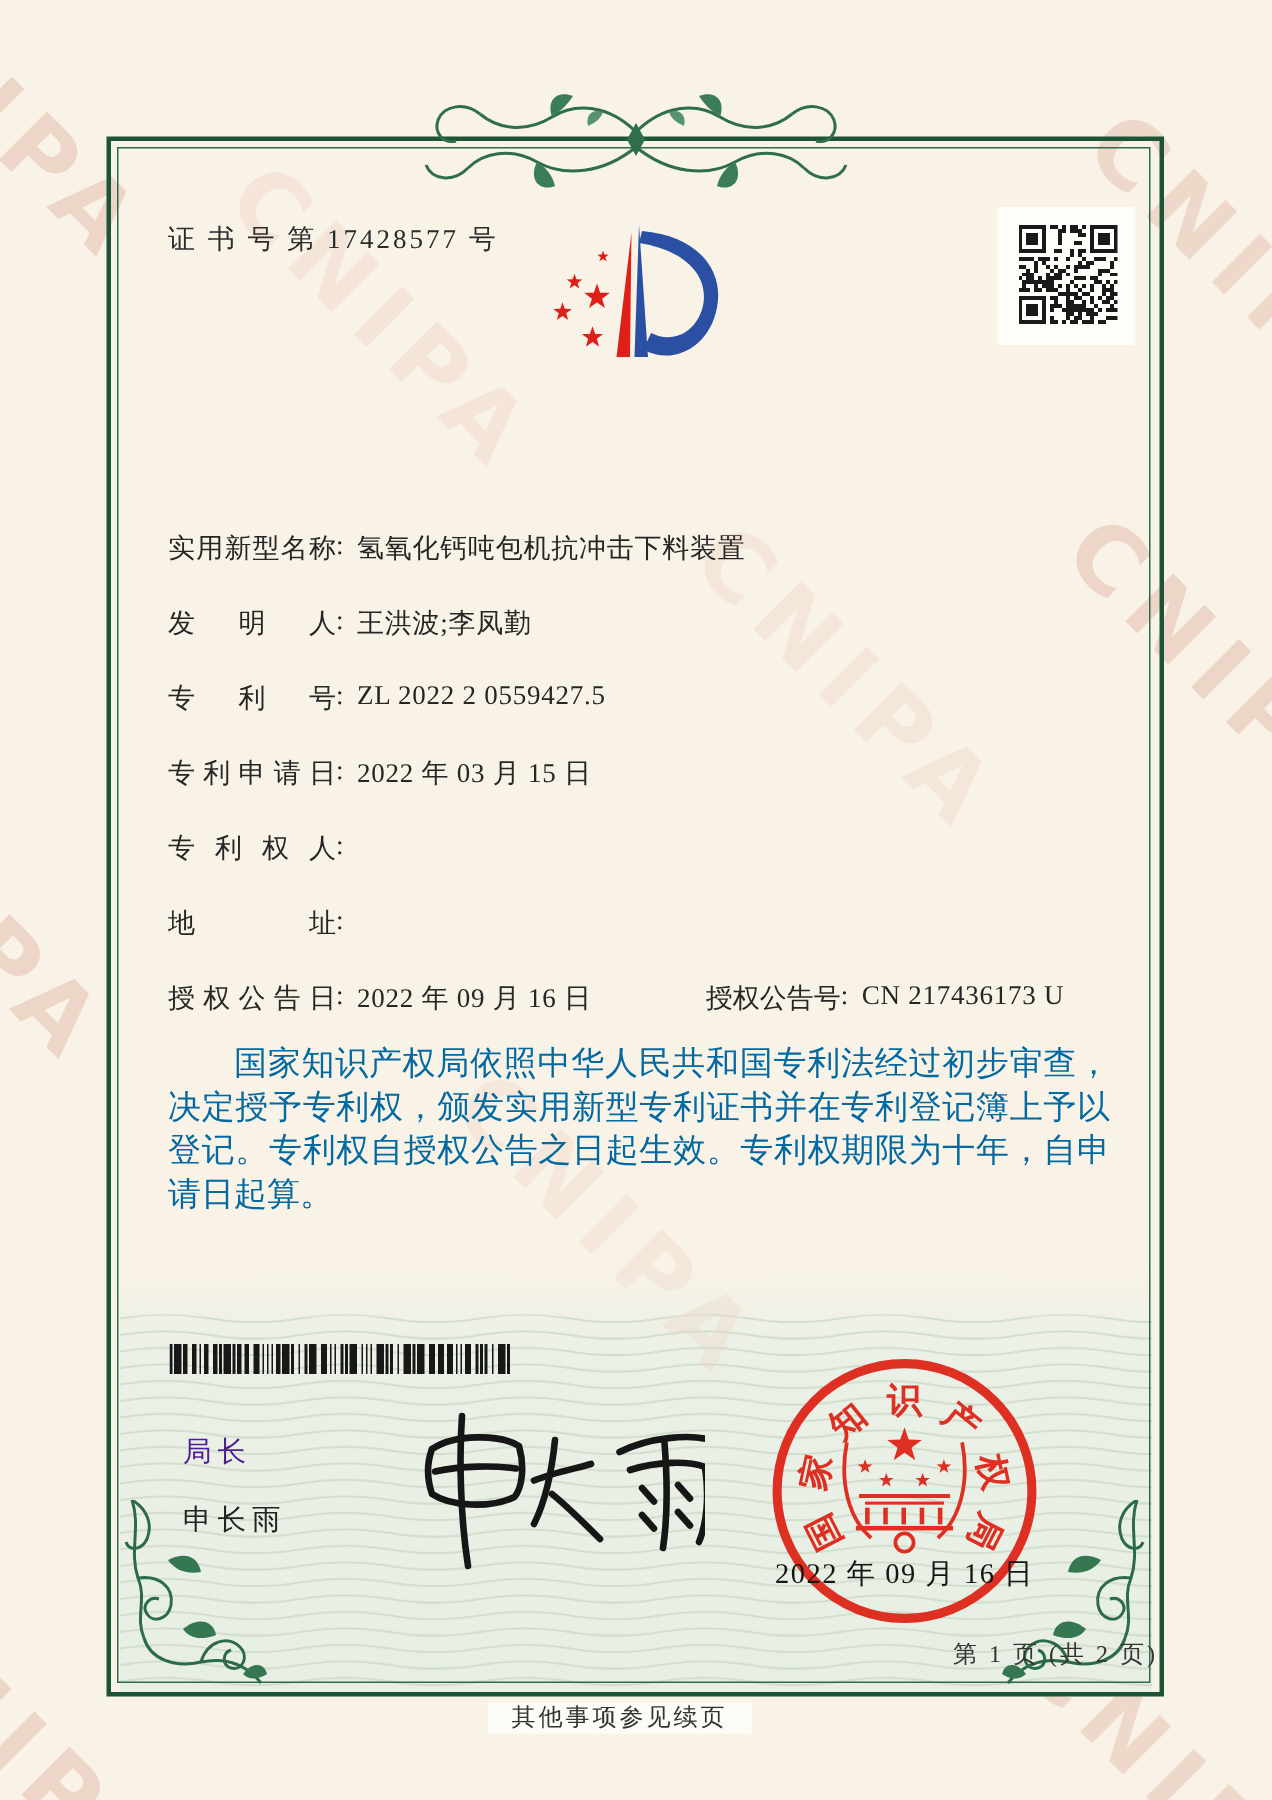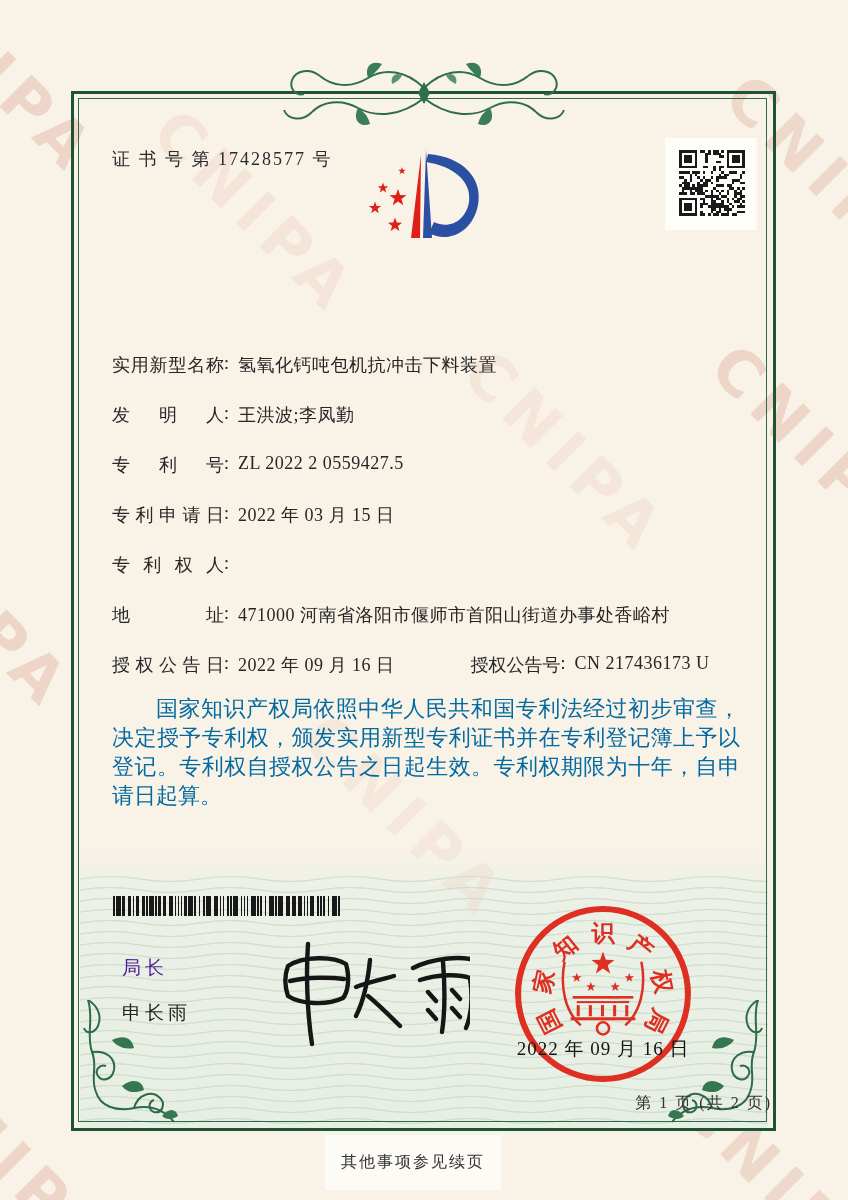--- a/index.html
+++ b/index.html
@@ -52,21 +52,21 @@
   .director-title{position:absolute;left:122px;top:955px;z-index:5;font-size:19px;letter-spacing:4px;color:#4c1d95;}
   .director-name{position:absolute;left:122px;top:1000px;z-index:5;font-size:19px;letter-spacing:4px;color:#222;}
   .signature{position:absolute;left:238px;top:932px;width:232px;height:120px;z-index:5;}
   .seal{position:absolute;left:512px;top:903px;width:182px;height:182px;z-index:6;opacity:.94;}
   .seal-date{position:absolute;left:512px;top:1036px;width:182px;text-align:center;z-index:7;
              font-size:19px;color:#141414;letter-spacing:1px;}
 
   .page-indicator{position:absolute;left:72px;top:1093px;width:700px;text-align:right;z-index:5;
                   font-size:16px;letter-spacing:2px;color:#333;}
   .note-box{position:absolute;left:325px;top:1135px;z-index:5;background:#fdfbf6;
-            padding:17px 16px;font-size:16px;letter-spacing:2px;color:#333;}
+            padding:0 16px;font-size:16px;letter-spacing:2px;color:#333;}
 </style>
 </head>
 <body>
 
 <div class="page">
 
   <div class="wm" style="left:-70px;top:-45px;opacity:.85">CNIPA</div>
   <div class="wm" style="left:190px;top:95px;opacity:.38">CNIPA</div>
   <div class="wm" style="left:762px;top:60px;opacity:.8">CNIPA</div>
   <div class="wm" style="left:500px;top:335px;opacity:.35">CNIPA</div>
@@ -378,21 +378,20 @@
         <span class="fcolon">:</span>
       <span class="fvalue">2022 年 03 月 15 日</span>
     </div>
     <div class="frow">
       <span class="flabel">专利权人</span>
         <span class="fcolon">:</span>
     </div>
     <div class="frow">
       <span class="flabel">地址</span>
         <span class="fcolon">:</span>
-      <span class="fvalue">471000 河南省洛阳市偃师市首阳山街道办事处香峪村</span>
     </div>
     <div class="frow">
       <span class="flabel">授权公告日</span>
         <span class="fcolon">:</span>
       <span class="fvalue">2022 年 09 月 16 日</span>
       <span class="flabel2">授权公告号</span>
         <span class="fcolon">:</span>
       <span class="fvalue">CN 217436173 U</span>
     </div>
   </div>

